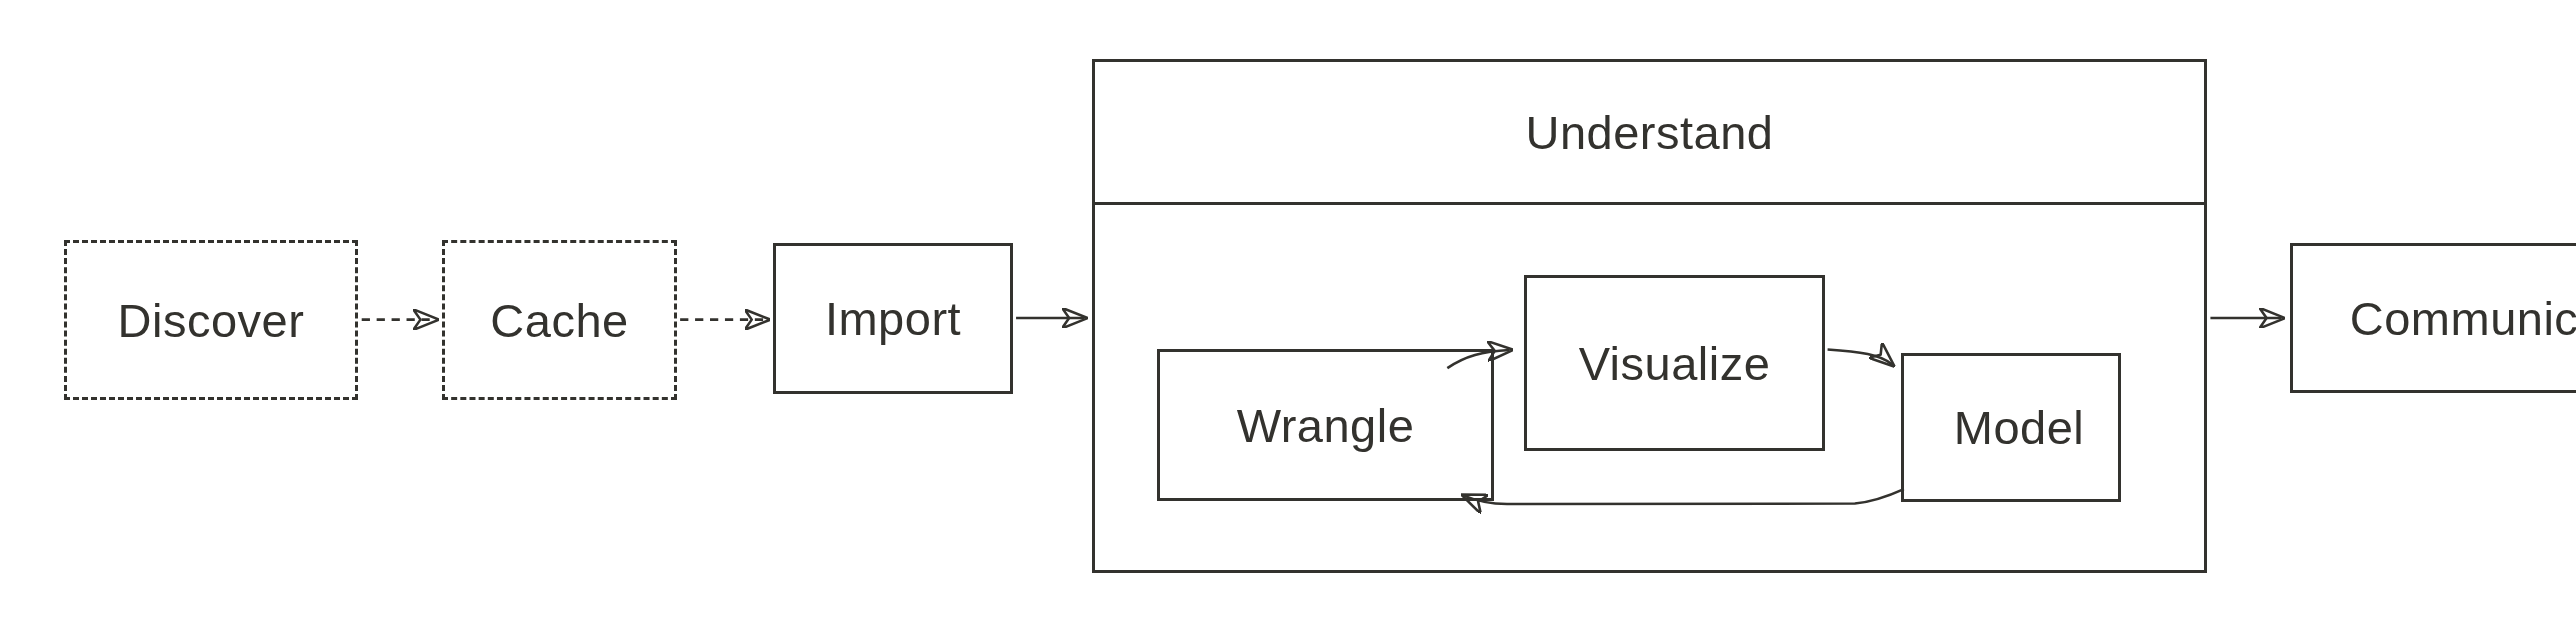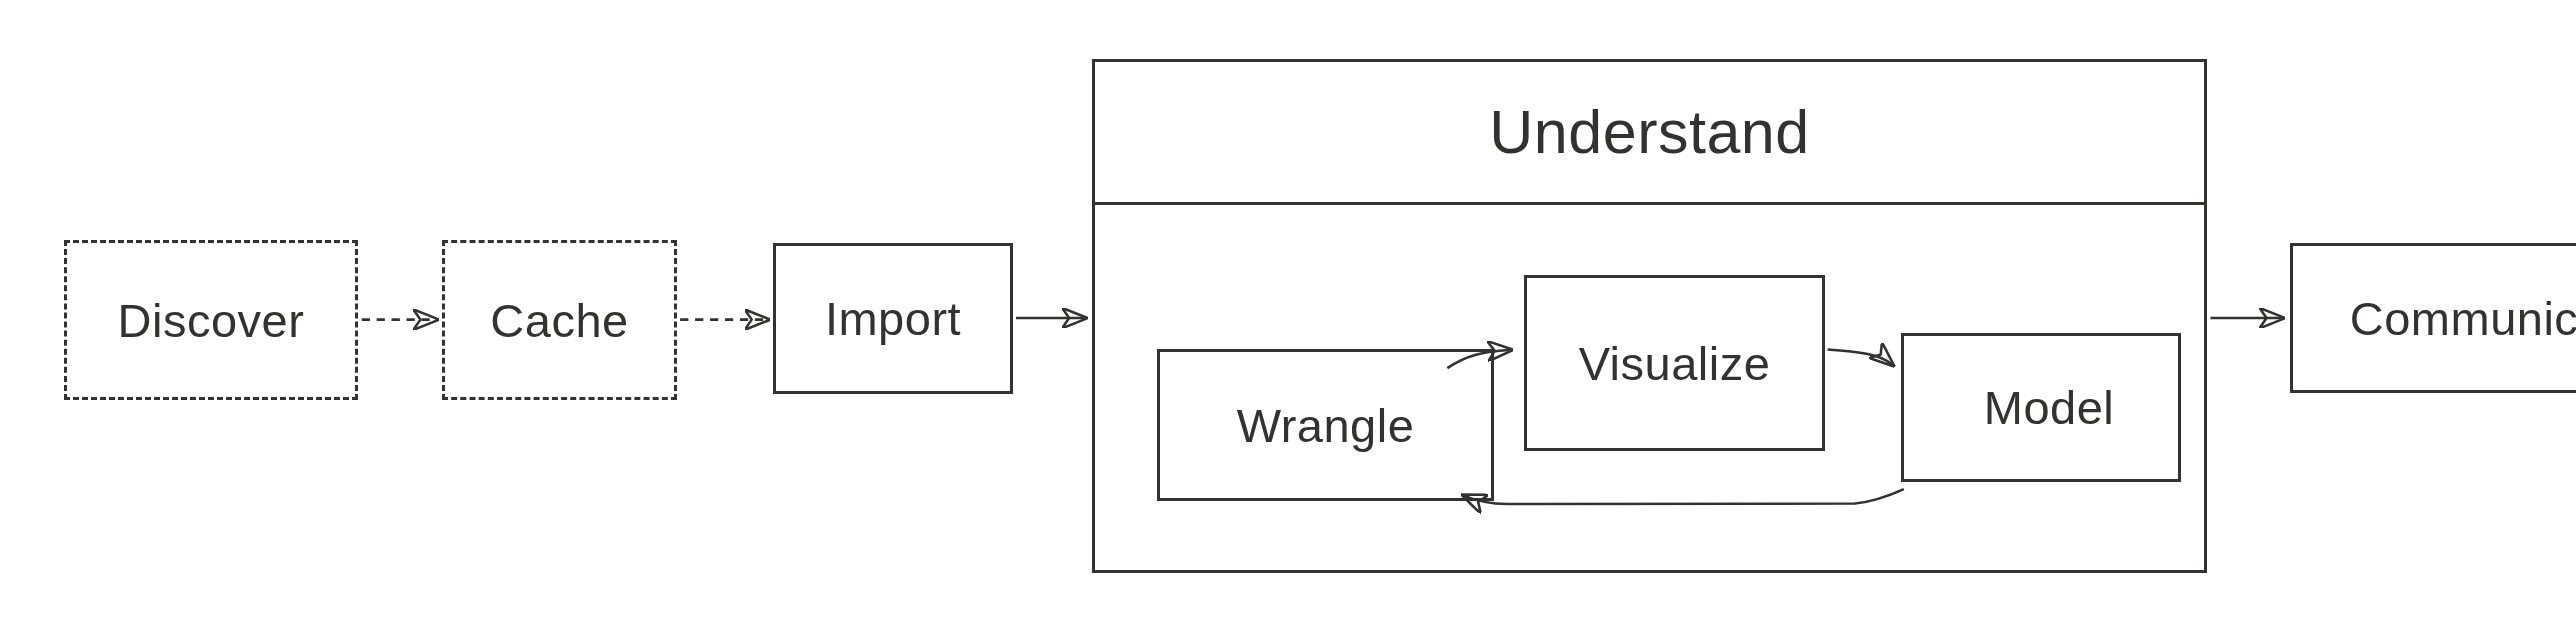--- a/index.html
+++ b/index.html
@@ -30,21 +30,21 @@
   .group{
     position:absolute;
     border:3.1px solid var(--stroke);
     background:var(--bg);
   }
   .group-header{
     position:absolute;left:0;top:0;right:0;
     height:143px;
     border-bottom:3.1px solid var(--stroke);
     display:flex;align-items:center;justify-content:center;
-    font-size:61px;color:var(--text);
+    font-size:47px;color:var(--text);
     letter-spacing:0.5px;
   }
   svg.edges{
     position:absolute;left:0;top:0;
     width:3075px;height:631px;
     pointer-events:none;
   }
   svg.edges path{
     fill:none;
     stroke:var(--stroke);
@@ -80,21 +80,21 @@
   </div>
 
   <div class="node solid" style="left:1157px;top:349px;width:337px;height:152px;">
     <span>Wrangle</span>
   </div>
 
   <div class="node solid" style="left:1524px;top:275px;width:301px;height:176px;">
     <span>Visualize</span>
   </div>
 
-  <div class="node solid" style="left:1901px;top:333px;width:280px;height:149px;padding-left:16px;">
+  <div class="node solid" style="left:1901px;top:353px;width:220px;height:149px;padding-left:16px;">
     <span>Model</span>
   </div>
 
   <div class="node solid" style="left:2290px;top:243px;width:415px;height:150px;">
     <span>Communicate</span>
   </div>
 
   <svg class="edges" viewBox="0 0 5968 1224" xmlns="http://www.w3.org/2000/svg">
     <defs>
       <marker id="ah" viewBox="0 0 10 8" refX="8.6" refY="4" markerWidth="10" markerHeight="8" orient="auto" markerUnits="strokeWidth">

